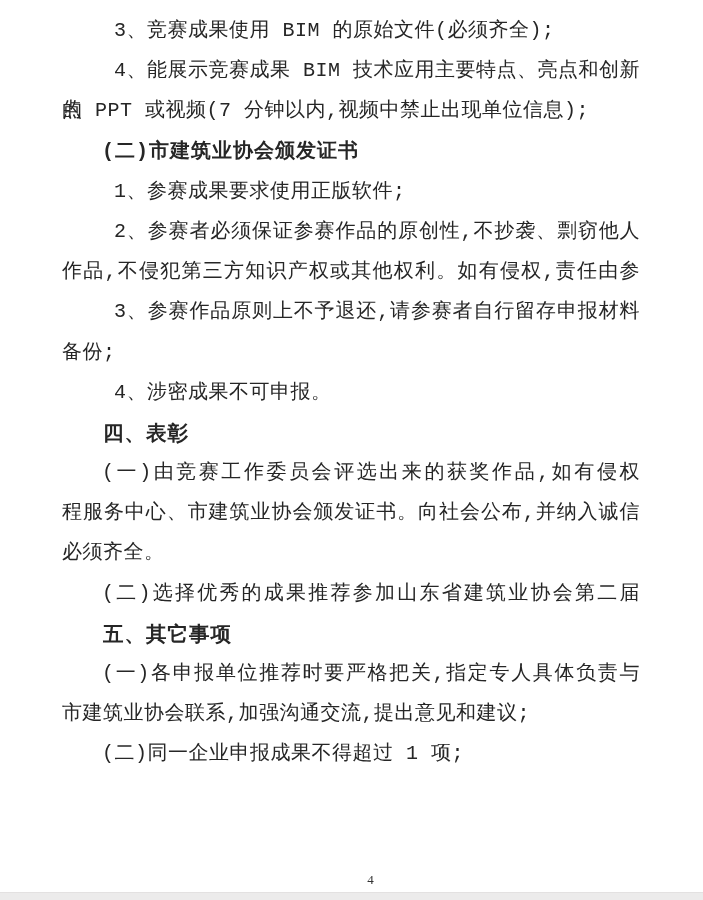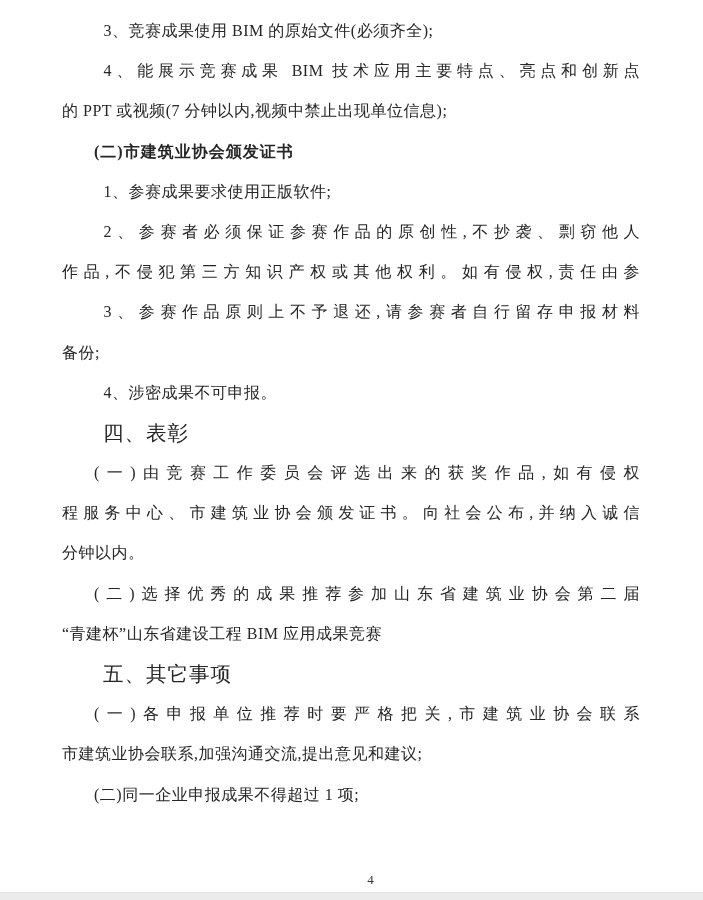--- a/index.html
+++ b/index.html
@@ -16,41 +16,42 @@
     font-family:"Liberation Serif","DejaVu Serif",serif;
     color:var(--text-color);
   }
   .page{position:absolute;inset:0;}
   .doc{
     position:absolute;
     top:11px;left:62px;
     width:578px;
   }
   .line{
-    font-size:16px;
+    font-size:20px;
     line-height:40.2px;
     height:40.2px;
     letter-spacing:0.5px;
     color:var(--text-color);
+    font-family:Liberation Mono, monospace;
   }
   .line.body{font-weight:normal;}
   .indent-std{text-indent:2em;}
   .indent-wide{text-indent:2.6em;}
   .stretch{
     text-align:justify;
     text-align-last:justify;
     text-justify:inter-character;
   }
   .heading-kai{
     font-weight:bold;
     letter-spacing:1px;
   }
   .heading-hei{
     font-family:"Liberation Sans","DejaVu Sans",sans-serif;
-    font-weight:normal;
+    font-weight:bold;
     font-size:20.5px;
     letter-spacing:1px;
   }
   .footer{
     position:absolute;
     left:0;right:0;
     top:870px;
     text-align:center;
   }
   .pagenum{
@@ -79,25 +80,24 @@
       <div class="line heading-kai indent-std">(二)市建筑业协会颁发证书</div>
       <div class="line body indent-wide">1、参赛成果要求使用正版软件;</div>
       <div class="line body indent-wide stretch">2、参赛者必须保证参赛作品的原创性,不抄袭、剽窃他人</div>
       <div class="line body stretch">作品,不侵犯第三方知识产权或其他权利。如有侵权,责任由参</div>
       <div class="line body indent-wide stretch">3、参赛作品原则上不予退还,请参赛者自行留存申报材料</div>
       <div class="line body">备份;</div>
       <div class="line body indent-wide">4、涉密成果不可申报。</div>
       <div class="line heading-hei indent-std">四、表彰</div>
       <div class="line body indent-std stretch">(一)由竞赛工作委员会评选出来的获奖作品,如有侵权</div>
       <div class="line body stretch">程服务中心、市建筑业协会颁发证书。向社会公布,并纳入诚信</div>
-      <div class="line body">分钟以内。</div>
+      <div class="line body">必须齐全。</div>
       <div class="line body indent-std stretch">(二)选择优秀的成果推荐参加山东省建筑业协会第二届</div>
-      <div class="line body">“青建杯”山东省建设工程 BIM 应用成果竞赛</div>
       <div class="line heading-hei indent-std">五、其它事项</div>
-      <div class="line body indent-std stretch">(一)各申报单位推荐时要严格把关,市建筑业协会联系</div>
+      <div class="line body indent-std stretch">(一)各申报单位推荐时要严格把关,指定专人具体负责与</div>
       <div class="line body">市建筑业协会联系,加强沟通交流,提出意见和建议;</div>
       <div class="line body indent-std">(二)同一企业申报成果不得超过 1 项;</div>
     </div>
   <div class="footer">
     <span class="pagenum">4</span>
   </div>
   <div class="bottom-edge"></div>
 </div>
 
 </body></html>

